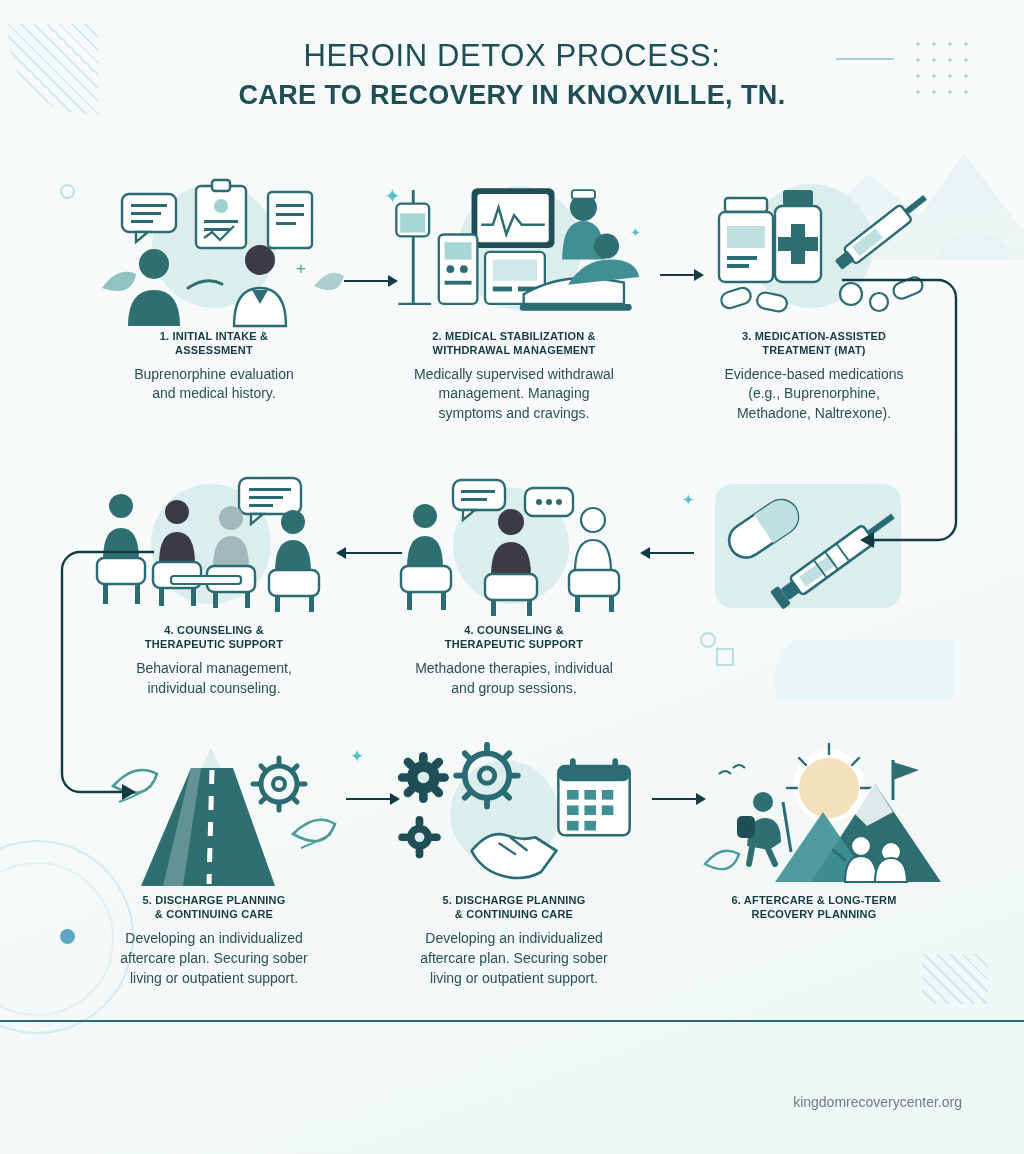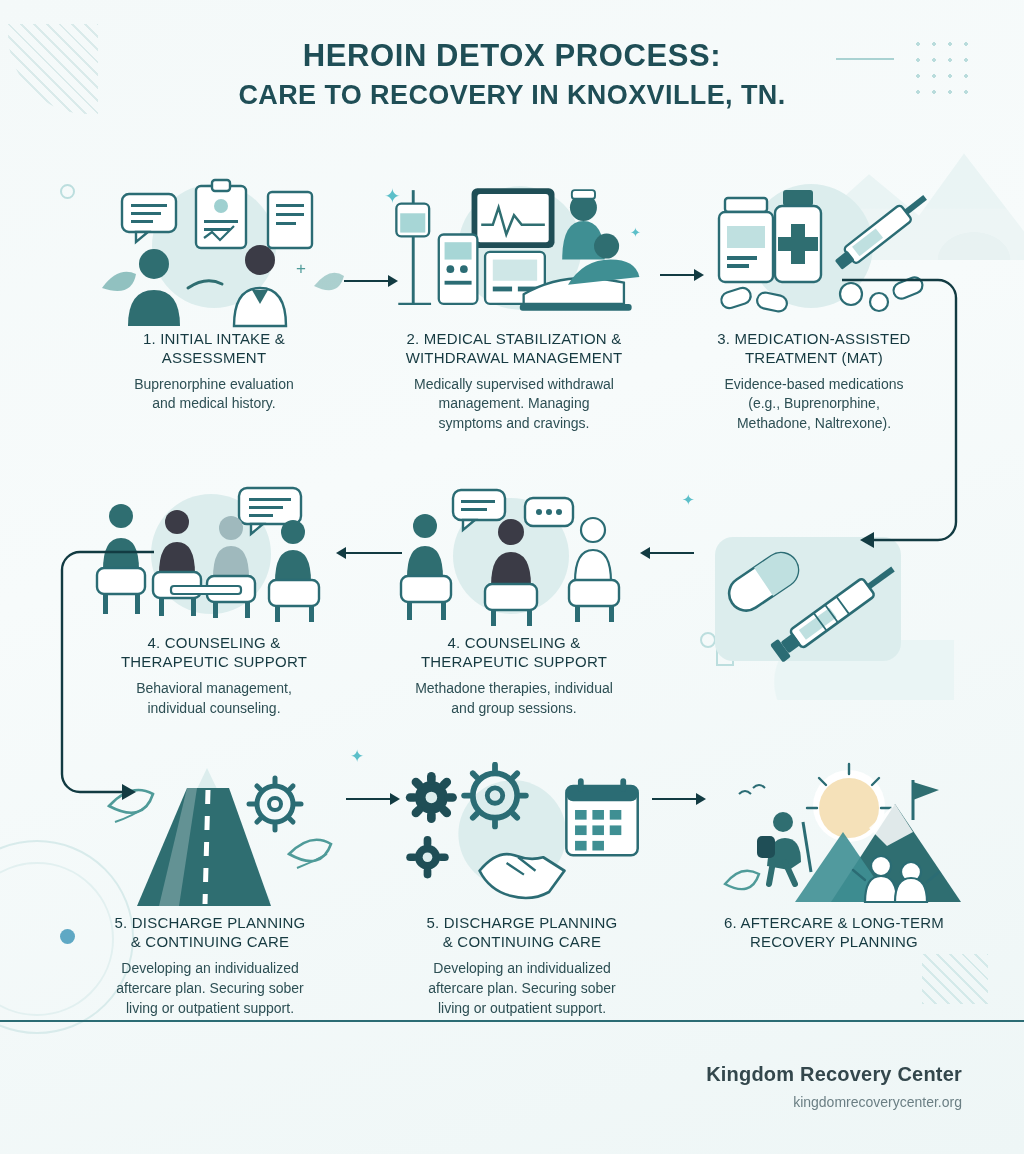--- a/index.html
+++ b/index.html
@@ -76,21 +76,21 @@
                 radial-gradient(circle at 85% 75%, #eaf5f5 40%, transparent 41%);
   }
   .sparkle { position: absolute; color: #5bbfc9; font-size: 20px; line-height: 1; }
 
   
   .header {
     position: absolute; left: 0; right: 0; top: 38px;
     text-align: center;
   }
   .title-1 {
-    font-size: 31px; font-weight: bold; letter-spacing: .6px;
+    font-size: 31px; font-weight: normal; letter-spacing: .6px;
     color: #1f4e56; margin: 0;
   }
   .title-2 {
     font-size: 27px; font-weight: bold; letter-spacing: .4px;
     color: #1f4e56; margin: 6px 0 0 0;
   }
 
   
   .grid {
     position: absolute; left: 64px; top: 168px; width: 916px;
@@ -101,21 +101,21 @@
     display: flex; flex-direction: column; align-items: center;
     text-align: center;
   }
   .art {
     width: 270px; height: 160px;
     position: relative;
     display: flex; align-items: center; justify-content: center;
   }
   .art-r3 { height: 150px; }
   .step-title {
-    font-size: 15px; font-weight: normal; color: #163a41;
+    font-size: 11px; font-weight: bold; color: #163a41;
     line-height: 1.25; margin-top: 2px; white-space: pre-line;
     letter-spacing: .2px;
   }
   .step-desc {
     font-size: 14px; color: #2d4f54; line-height: 1.42;
     margin-top: 7px; white-space: pre-line;
   }
 
   
   .arrow-h {
@@ -297,21 +297,21 @@
           </svg>
         </div>
         <div class="step-title">3. MEDICATION-ASSISTED
 TREATMENT (MAT)</div>
         <div class="step-desc">Evidence-based medications
 (e.g., Buprenorphine,
 Methadone, Naltrexone).</div>
       </div>
     </div>
 
-    <div class="row" style="margin-top:48px;align-items:center;">
+    <div class="row" style="margin-top:48px;">
 
       <div class="cell">
         <div class="art" style="height:150px;">
           <svg width="270" height="150" viewBox="0 0 270 150">
             <circle cx="132" cy="72" r="60" fill="#dceded"></circle>
 
             <rect x="160" y="6" width="62" height="36" rx="8" fill="#ffffff" stroke="#2b6c74" stroke-width="2.4"></rect>
             <polygon points="172,42 172,52 184,42" fill="#ffffff" stroke="#2b6c74" stroke-width="2.4"></polygon>
             <rect x="170" y="16" width="42" height="3" fill="#2b6c74"></rect>
             <rect x="170" y="24" width="34" height="3" fill="#2b6c74"></rect>
@@ -420,21 +420,21 @@
               <path d="M126 72 v22 M140 72 v22 M154 72 v22" stroke="#2b6c74" stroke-width="1.8"></path>
               <rect x="82" y="76" width="15" height="14" rx="2" fill="#2b6c74"></rect>
               <rect x="72" y="72" width="10" height="22" rx="2" fill="#2b6c74"></rect>
               <rect x="186" y="80" width="30" height="6" fill="#2b6c74"></rect>
             </g>
           </svg>
         </div>
       </div>
     </div>
 
-    <div class="row" style="margin-top:44px;gap:20px;">
+    <div class="row" style="margin-top:44px;">
 
       <div class="cell">
         <div class="art art-r3">
           <svg width="270" height="150" viewBox="0 0 270 150">
             <path d="M132 6 L196 140 H68 Z" fill="#dceded"></path>
 
             <path d="M112 26 L154 26 L196 144 L62 144 Z" fill="#2f6e71"></path>
             <path d="M122 26 L144 26 L152 144 L112 144 Z" fill="#ffffff" opacity=".0"></path>
             <g stroke="#ffffff" stroke-width="5" stroke-dasharray="14 12">
               <line x1="133" y1="28" x2="130" y2="142"></line>
@@ -621,16 +621,15 @@
       <div class="arrow-head-r"></div>
   </div>
 
   <div class="arrow-h" style="left:652px; top:786px;">
     <div class="arrow-line" style="width:44px;"></div>
       <div class="arrow-head-r"></div>
   </div>
 
   <div class="footer-rule"></div>
   <div class="footer">
-    <div class="brand">Kingdom Recovery Center</div>
     <div class="brand-url">kingdomrecoverycenter.org</div>
   </div>
 </div>
 
 </body></html>

